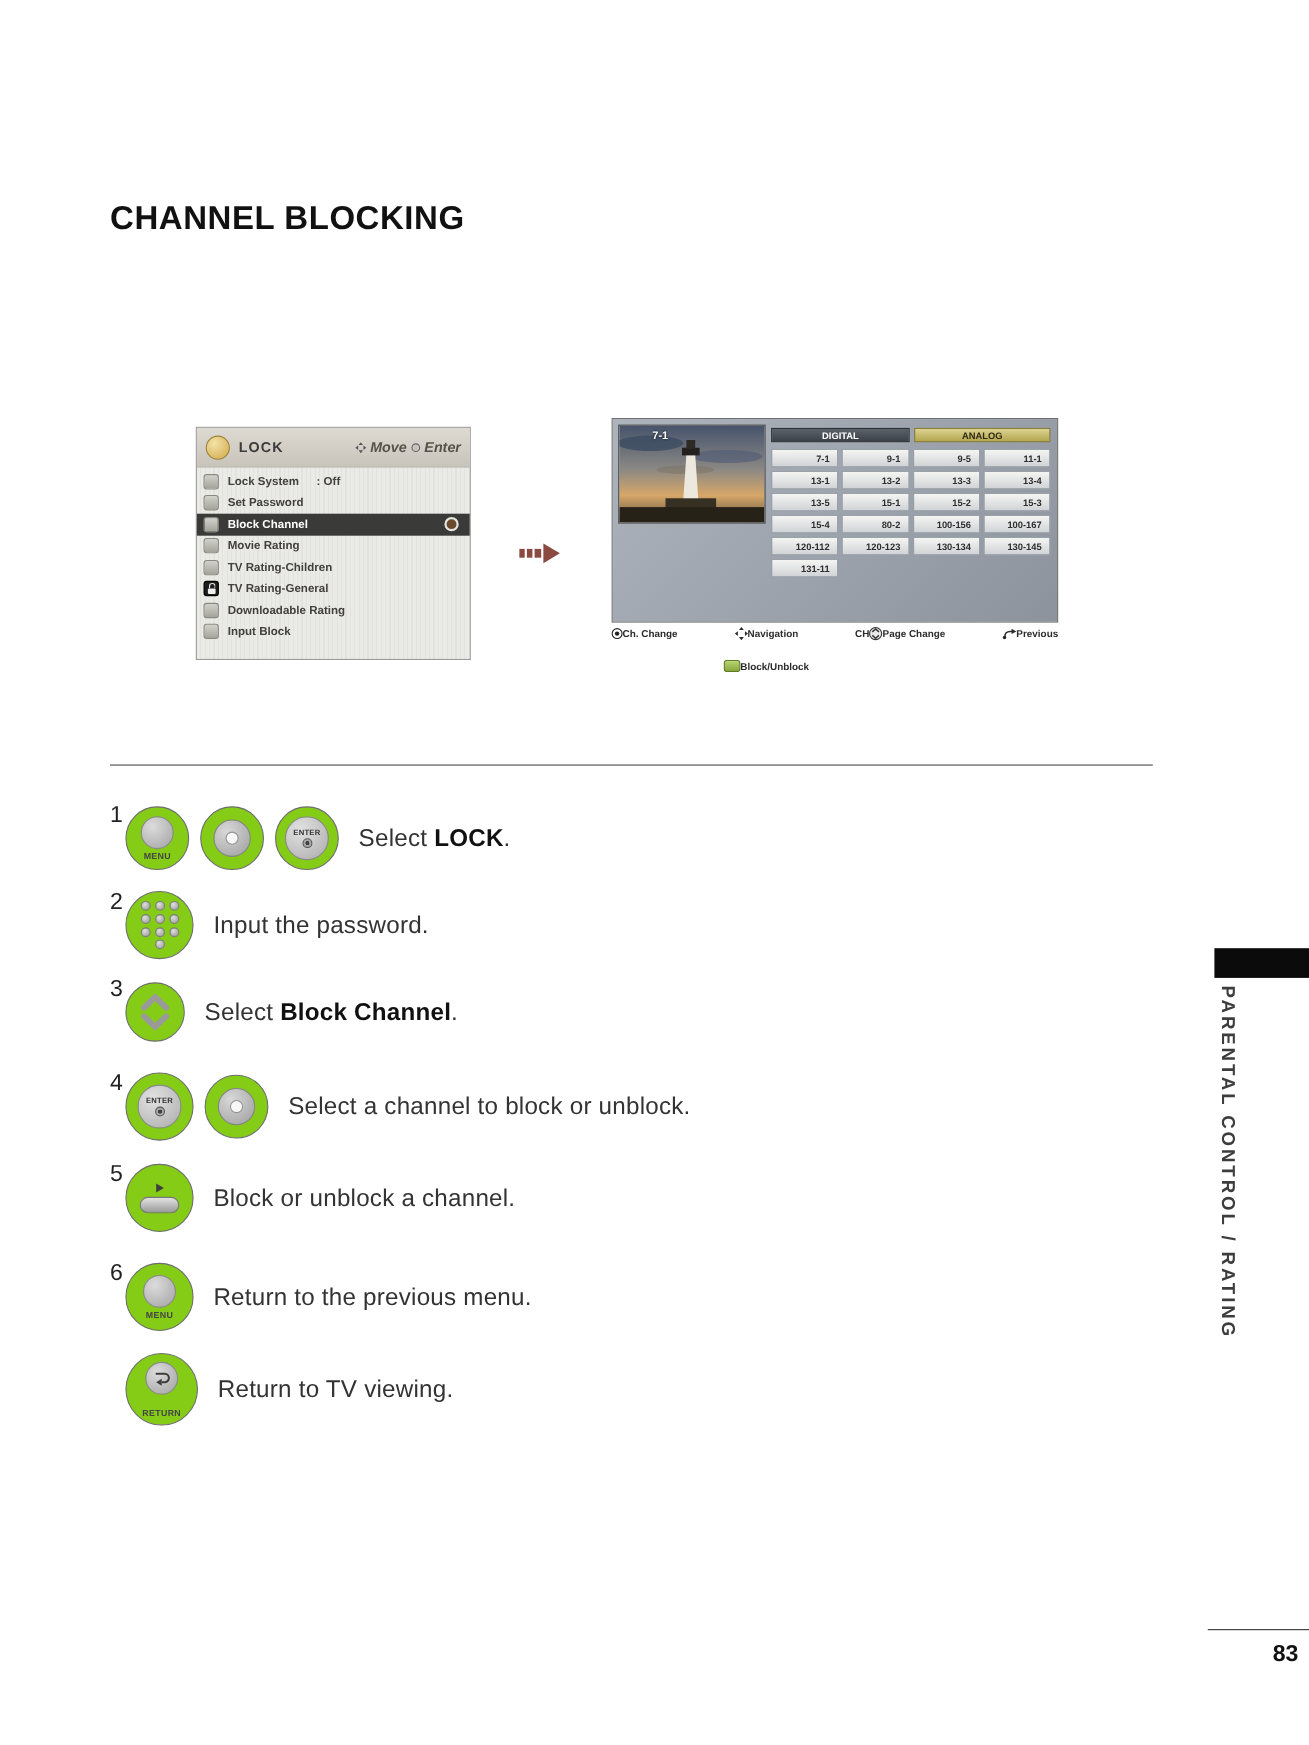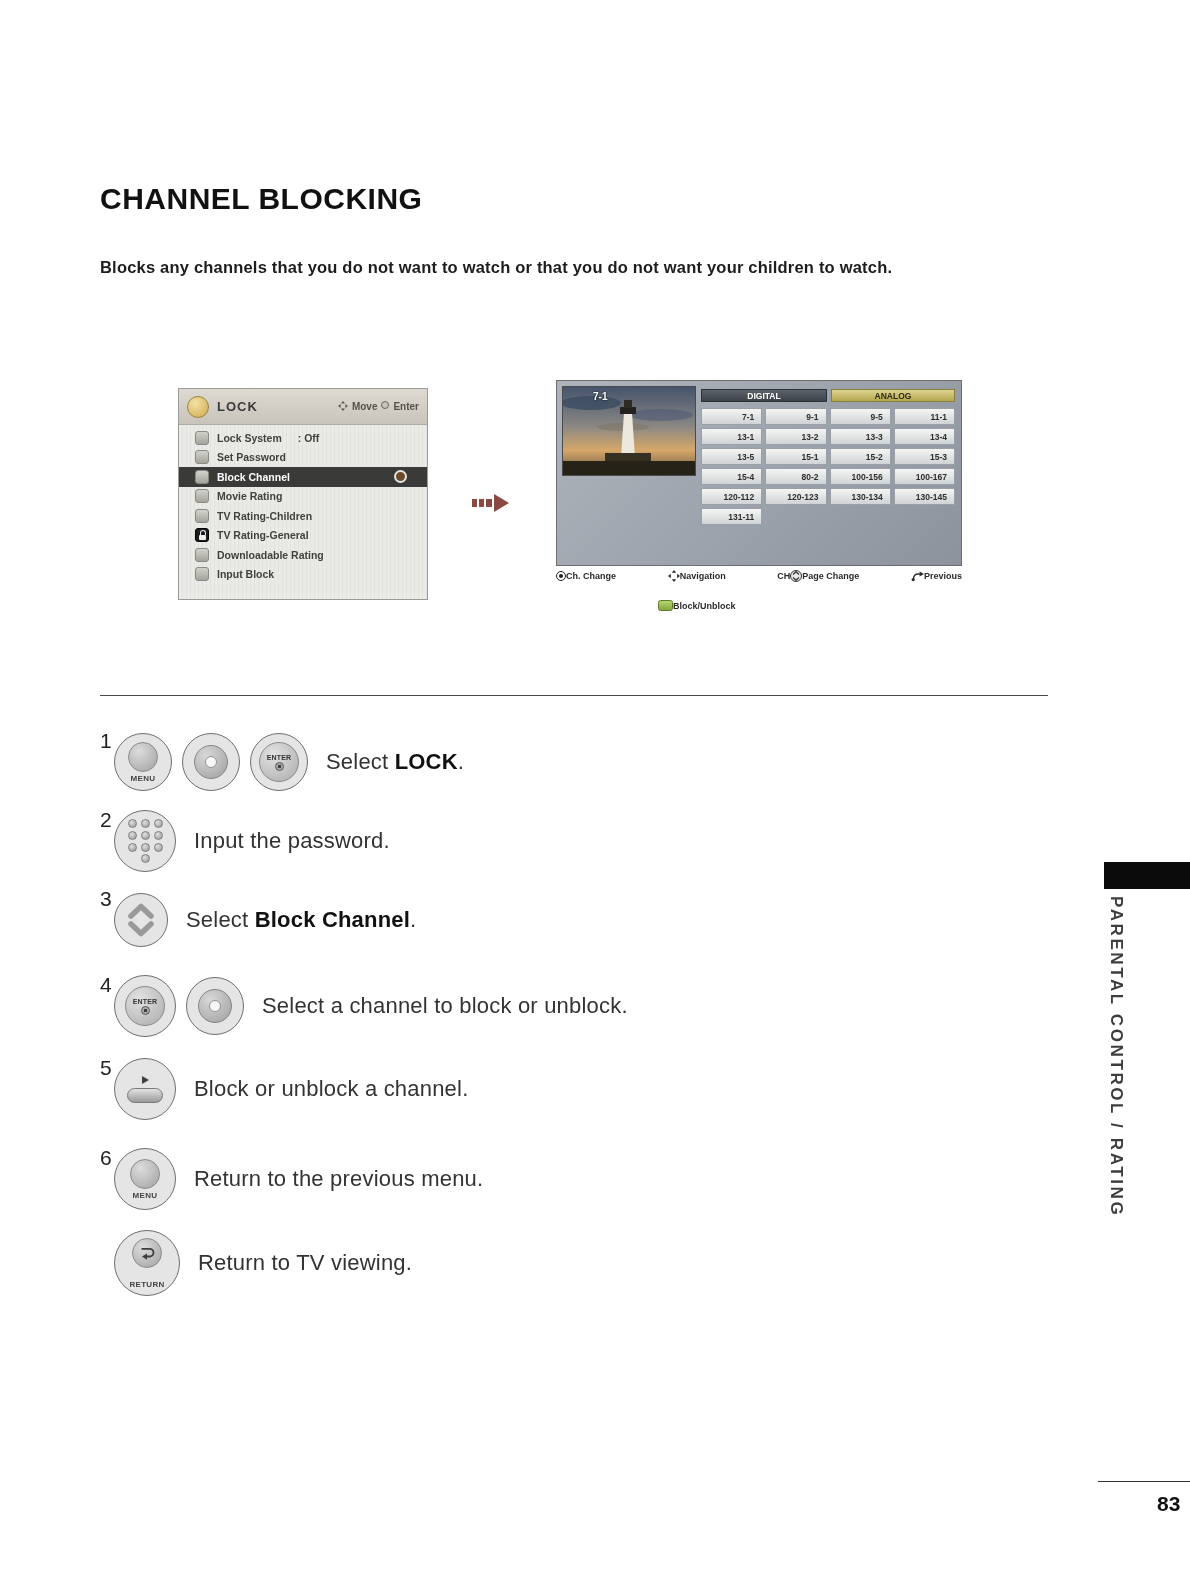--- a/index.html
+++ b/index.html
@@ -15,24 +15,24 @@
 
   
   .lock-shot { position:absolute; left:178px; top:388px; width:250px; height:212px;
     border:1px solid #9a9a96;
     background:repeating-linear-gradient(90deg,#eaeae6 0 3px,#e2e2de 3px 4px); box-sizing:border-box; }
   .lock-header { height:36px; display:flex; align-items:center; padding:0 8px;
     background:linear-gradient(#dedad2,#c8c4bc); border-bottom:1px solid #b0aca4; box-sizing:border-box; }
   .lock-shield { width:20px; height:20px; border-radius:50%;
     background:radial-gradient(circle at 35% 30%, #f3e2a6, #d2a94a); border:1px solid #9c8338; margin-right:8px; flex-shrink:0; }
   .lock-title { font-size:13px; font-weight:bold; color:#3a3a3a; letter-spacing:1px; flex:1; }
-  .lock-hints { display:flex; align-items:flex-start; gap:4px; font-size:10px; color:#55524a; font-weight:bold; }
+  .lock-hints { display:flex; align-items:center; gap:4px; font-size:13px; color:#55524a; font-weight:bold;font-style:italic; }
   .hint-ring { width:6px; height:6px; border:1.4px solid #666; border-radius:50%; background:#c8c4bc; }
   .lock-body { padding-top:3px; }
-  .lock-row { display:flex; align-items:center; height:19.5px; padding:0 16px; }
+  .lock-row { display:flex; align-items:center; height:19.5px; padding:0 6px; }
   .lock-ico { width:14px; height:14px; border-radius:3px;
     background:linear-gradient(#d2d2cc,#a4a49c); border:1px solid #8a8a82; margin-right:8px;
     display:flex; align-items:center; justify-content:center; flex-shrink:0; box-sizing:border-box; }
   .lock-ico.dark { background:#1c1c1c; border-color:#000; }
   .padlock { position:relative; width:9px; height:10px; }
   .padlock::before { content:""; position:absolute; top:0; left:2px; width:4px; height:4px;
     border:1.3px solid #eee; border-bottom:none; border-radius:3px 3px 0 0; }
   .padlock::after { content:""; position:absolute; bottom:0; left:1px; width:7px; height:5px;
     background:#eee; border-radius:1px; }
   .lock-label { font-size:10.5px; font-weight:bold; color:#42413c; }
@@ -73,21 +73,21 @@
     display:flex; flex-direction:column; align-items:center; justify-content:center; box-sizing:border-box; background:#e8e8e8; }
   .icn-block { width:13px; height:9px; border-radius:2.5px; background:linear-gradient(#b8d470,#86a83c);
     border:1px solid #5d7a26; }
 
   
   .divider { position:absolute; left:100px; top:695px; width:948px; border-top:1.2px solid #4a4a4a; }
 
   
   .step { position:absolute; left:100px; display:flex; align-items:center; }
   .step-num { width:14px; font-size:21px; color:#222; transform:translateY(-21px); flex-shrink:0; }
-  .ring { border-radius:50%; border:1.6px solid #6e6e6e; background:#e5e5e5; display:flex;
+  .ring { border-radius:50%; border:1.6px solid #6e6e6e; background:#84cc16; display:flex;
     flex-direction:column; align-items:center; justify-content:center; box-sizing:border-box;
     flex-shrink:0; margin-right:10px; }
   .s54 { width:54px; height:54px; } .s58 { width:58px; height:58px; }
   .s62 { width:62px; height:62px; } .s66 { width:66px; height:66px;gap:10px; }
   .btn-inner { width:30px; height:30px; border-radius:50%;
     background:radial-gradient(circle at 35% 30%, #dcdcdc, #a2a2a2); border:1px solid #8a8a8a; box-sizing:border-box; }
   .btn-label { font-size:8px; font-weight:bold; color:#444; margin-top:2px; letter-spacing:0.3px; }
   .donut { width:34px; height:34px; border-radius:50%;
     background:radial-gradient(circle at 35% 30%, #d8d8d8, #9e9e9e); border:1px solid #858585;
     display:flex; align-items:center; justify-content:center; box-sizing:border-box; }
@@ -118,21 +118,20 @@
   
   .foot-rule { position:absolute; left:1098px; top:1481px; width:92px; border-top:1.5px solid #333; }
   .page-num { position:absolute; left:1157px; top:1492px; font-size:21px; font-weight:bold; color:#111; }
 </style>
 </head>
 <body>
 
 <div class="sheet">
 
   <div class="doc-title">CHANNEL BLOCKING</div>
-  <div class="doc-intro">Blocks any channels that you do not want to watch or that you do not want your children to watch.</div>
 
   <div class="lock-shot">
     <div class="lock-header">
       <span class="lock-shield"></span>
       <span class="lock-title">LOCK</span>
       <span class="lock-hints">
         <svg width="10" height="10" viewBox="0 0 10 10">
             <g fill="#555">
               <polygon points="5,0 7,2.6 3,2.6"></polygon>
               <polygon points="5,10 7,7.4 3,7.4"></polygon>

